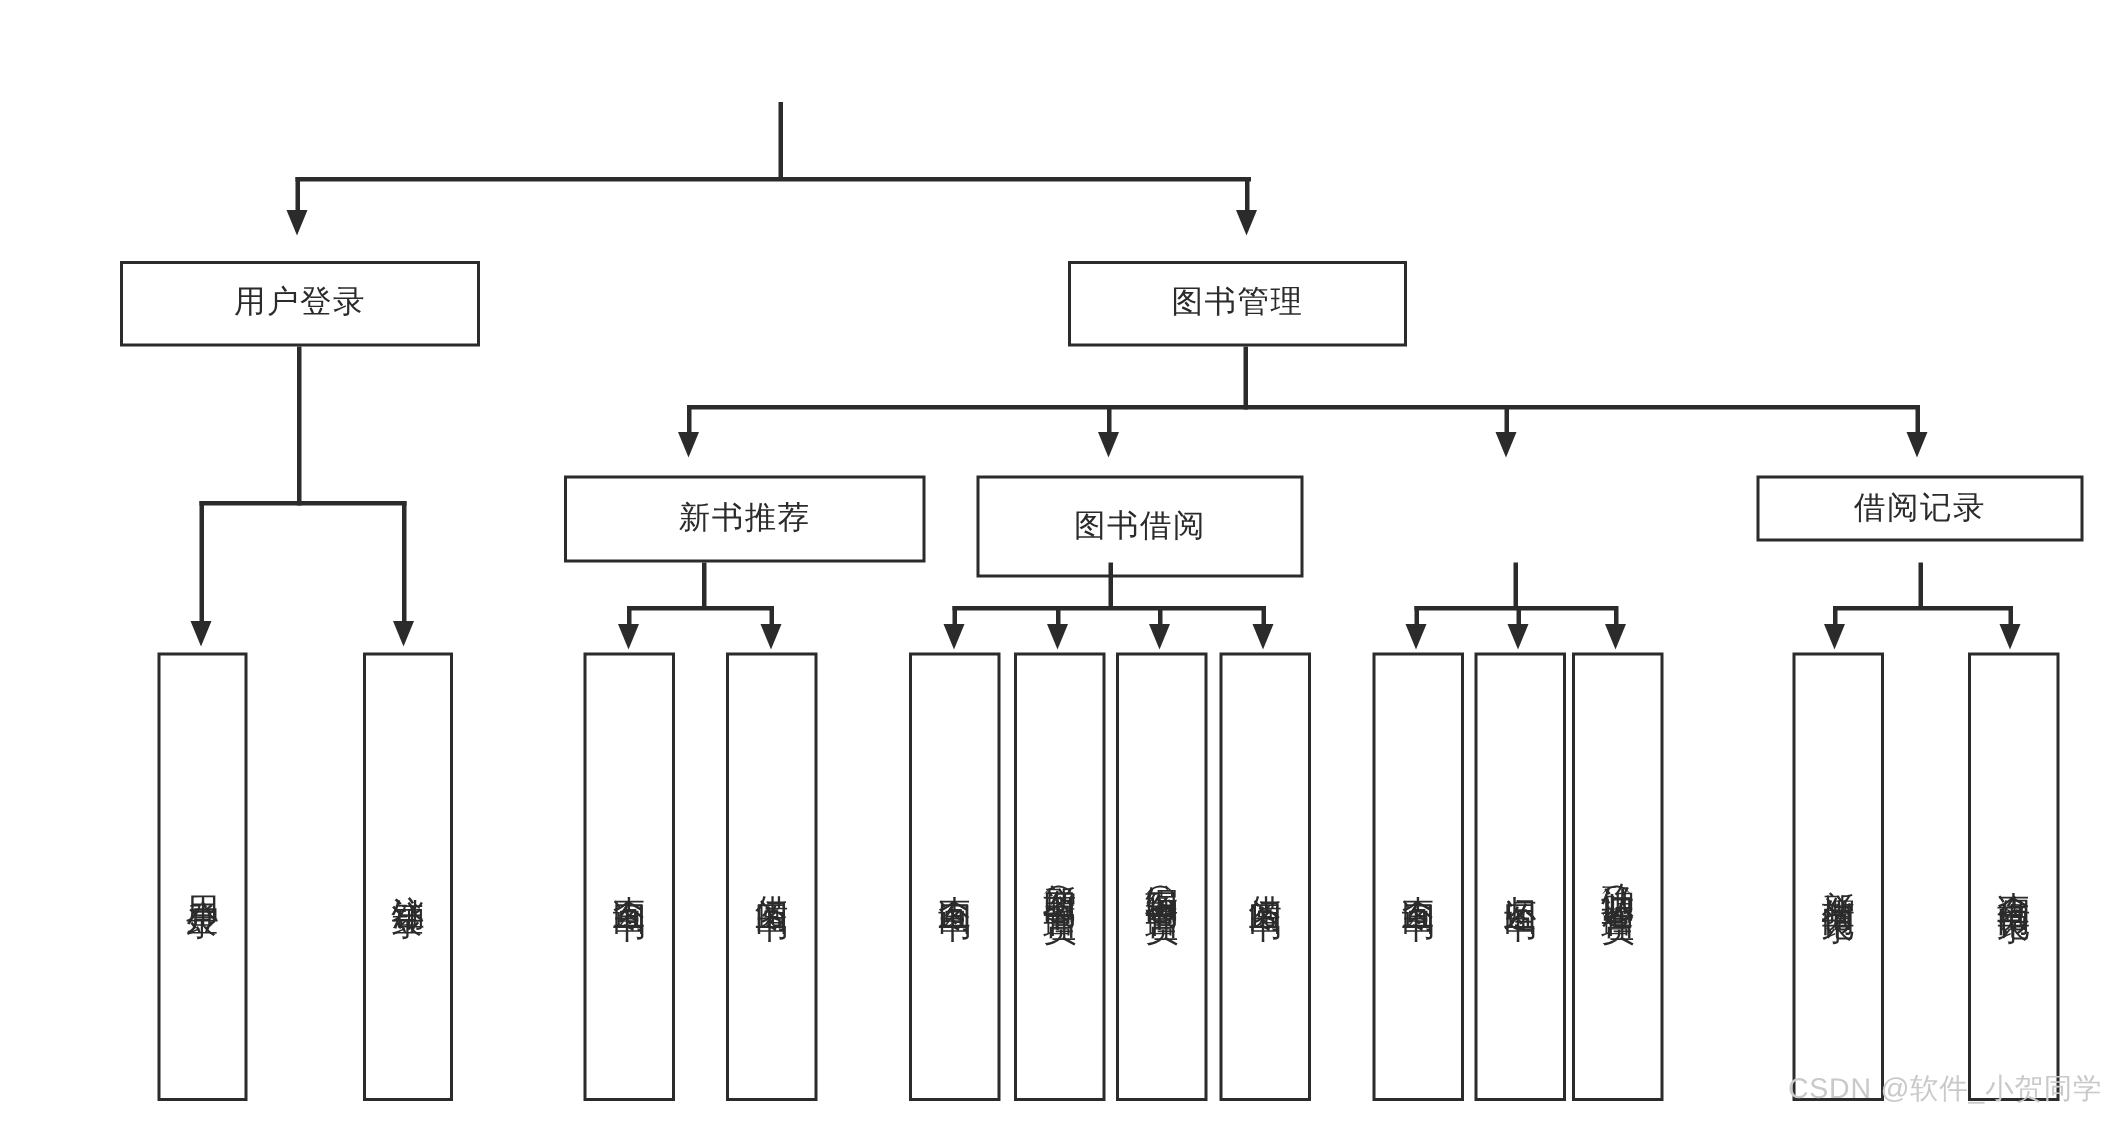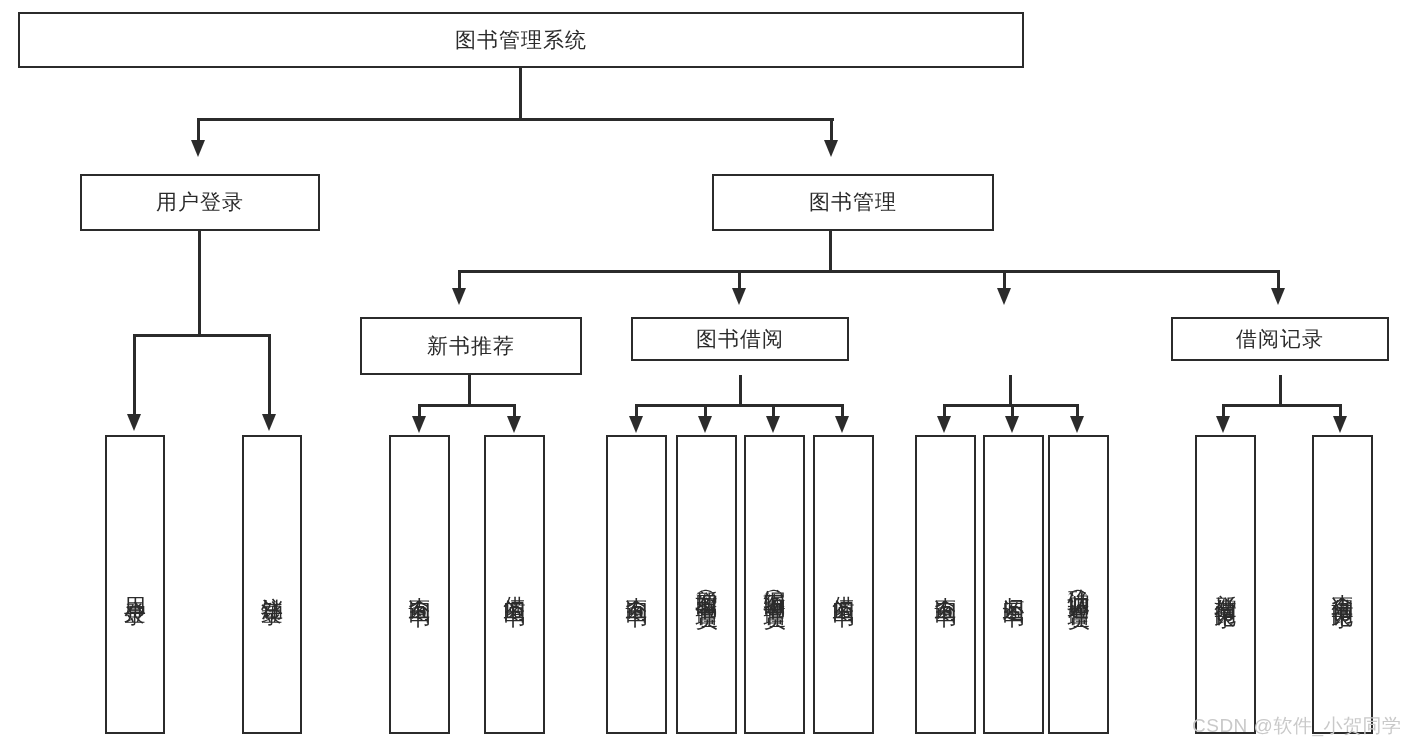--- a/index.html
+++ b/index.html
@@ -59,36 +59,33 @@
     font-size:19px;
     white-space:nowrap;
     letter-spacing:0.5px;
   }
 </style>
 </head>
 <body>
 
 <div id="canvas">
 
-  <div class="node" style="left:18px;top:12px;width:1006px;height:56px;">
-    <span class="lbl">图书管理系统</span>
-  </div>
 
   <div class="edge v" style="left:519px;top:68px;width:3px;height:52px;"></div>
   <div class="edge h" style="left:197px;top:118px;width:637px;height:3px;"></div>
   <div class="edge v" style="left:197px;top:118px;width:3px;height:24px;"></div>
   <div class="arrow" style="left:191px;top:140px;"></div>
   <div class="edge v" style="left:830px;top:118px;width:3px;height:24px;"></div>
   <div class="arrow" style="left:824px;top:140px;"></div>
 
   <div class="node" style="left:80px;top:174px;width:240px;height:57px;">
     <span class="lbl">用户登录</span>
   </div>
 
-  <div class="node" style="left:712px;top:174px;width:282px;height:57px;">
+  <div class="node" style="left:712px;top:174px;width:226px;height:57px;">
     <span class="lbl">图书管理</span>
   </div>
 
   <div class="edge v" style="left:198px;top:231px;width:3px;height:106px;"></div>
   <div class="edge h" style="left:133px;top:334px;width:138px;height:3px;"></div>
   <div class="edge v" style="left:133px;top:334px;width:3px;height:82px;"></div>
   <div class="arrow" style="left:127px;top:414px;"></div>
   <div class="edge v" style="left:268px;top:334px;width:3px;height:82px;"></div>
   <div class="arrow" style="left:262px;top:414px;"></div>
 
@@ -96,24 +93,24 @@
   <div class="edge h" style="left:458px;top:270px;width:822px;height:3px;"></div>
   <div class="edge v" style="left:458px;top:270px;width:3px;height:20px;"></div>
   <div class="arrow" style="left:452px;top:288px;"></div>
   <div class="edge v" style="left:738px;top:270px;width:3px;height:20px;"></div>
   <div class="arrow" style="left:732px;top:288px;"></div>
   <div class="edge v" style="left:1003px;top:270px;width:3px;height:20px;"></div>
   <div class="arrow" style="left:997px;top:288px;"></div>
   <div class="edge v" style="left:1277px;top:270px;width:3px;height:20px;"></div>
   <div class="arrow" style="left:1271px;top:288px;"></div>
 
-  <div class="node" style="left:360px;top:317px;width:222px;height:58px;">
+  <div class="node" style="left:376px;top:317px;width:241px;height:58px;">
     <span class="lbl">新书推荐</span>
   </div>
-  <div class="node" style="left:631px;top:317px;width:218px;height:44px;">
+  <div class="node" style="left:651px;top:317px;width:218px;height:68px;">
     <span class="lbl">图书借阅</span>
   </div>
   <div class="node" style="left:1171px;top:317px;width:218px;height:44px;">
     <span class="lbl">借阅记录</span>
   </div>
 
   <div class="edge v" style="left:468px;top:375px;width:3px;height:31px;"></div>
   <div class="edge h" style="left:418px;top:404px;width:98px;height:3px;"></div>
   <div class="edge v" style="left:418px;top:404px;width:3px;height:14px;"></div>
   <div class="arrow" style="left:412px;top:416px;"></div>

